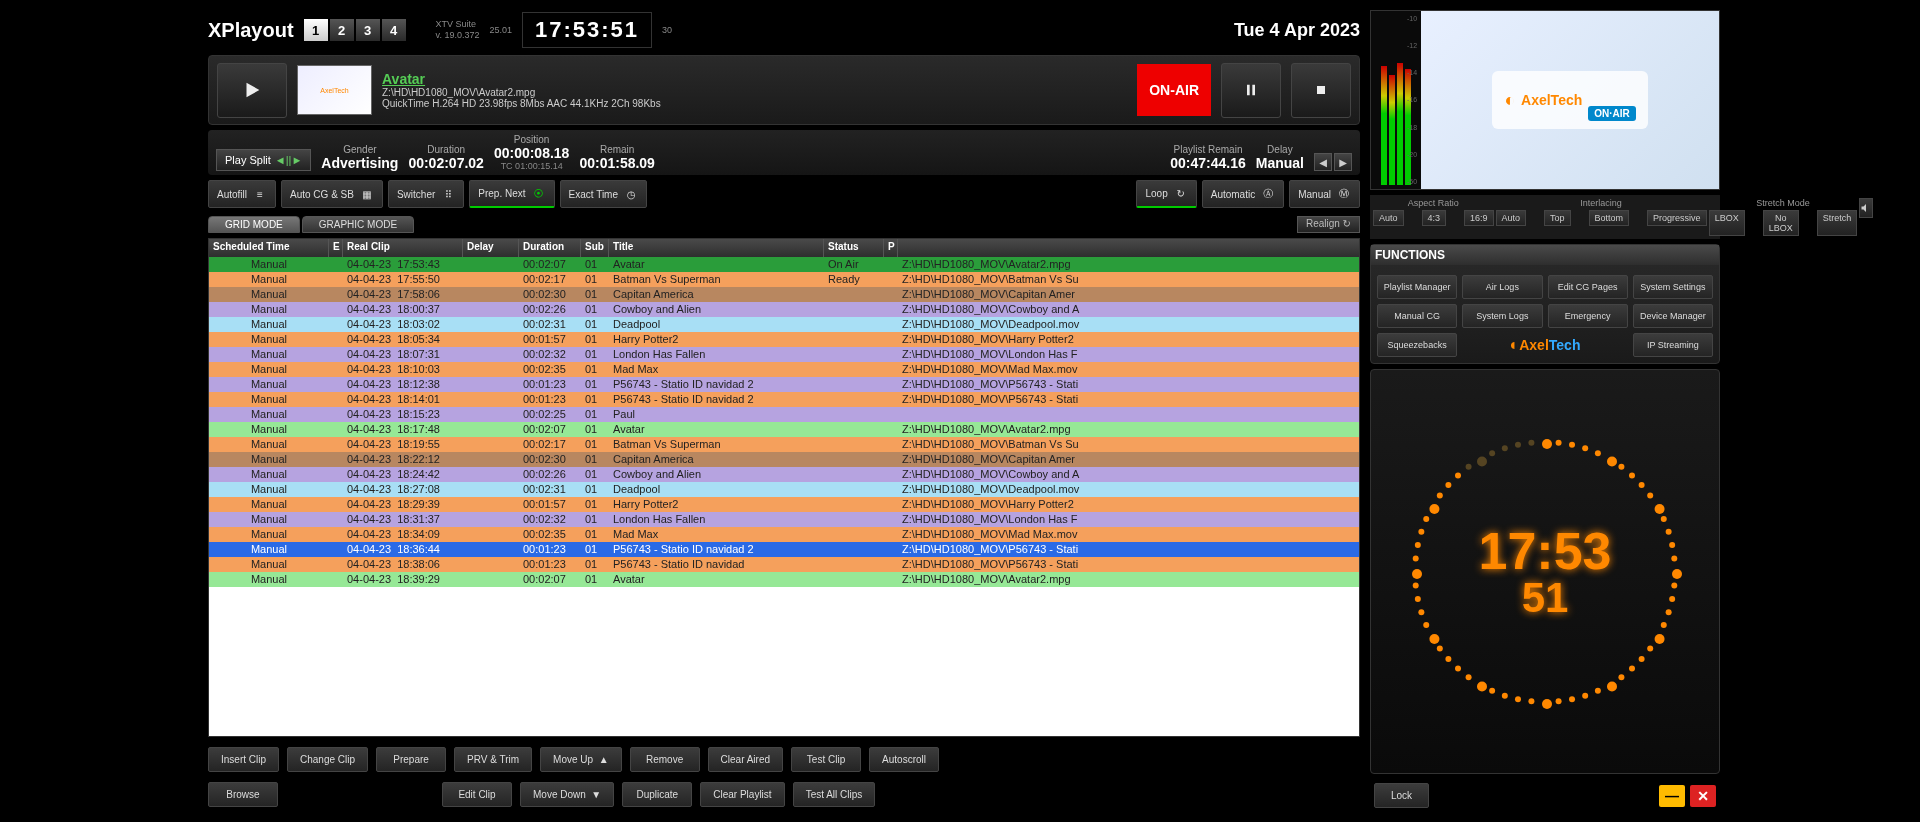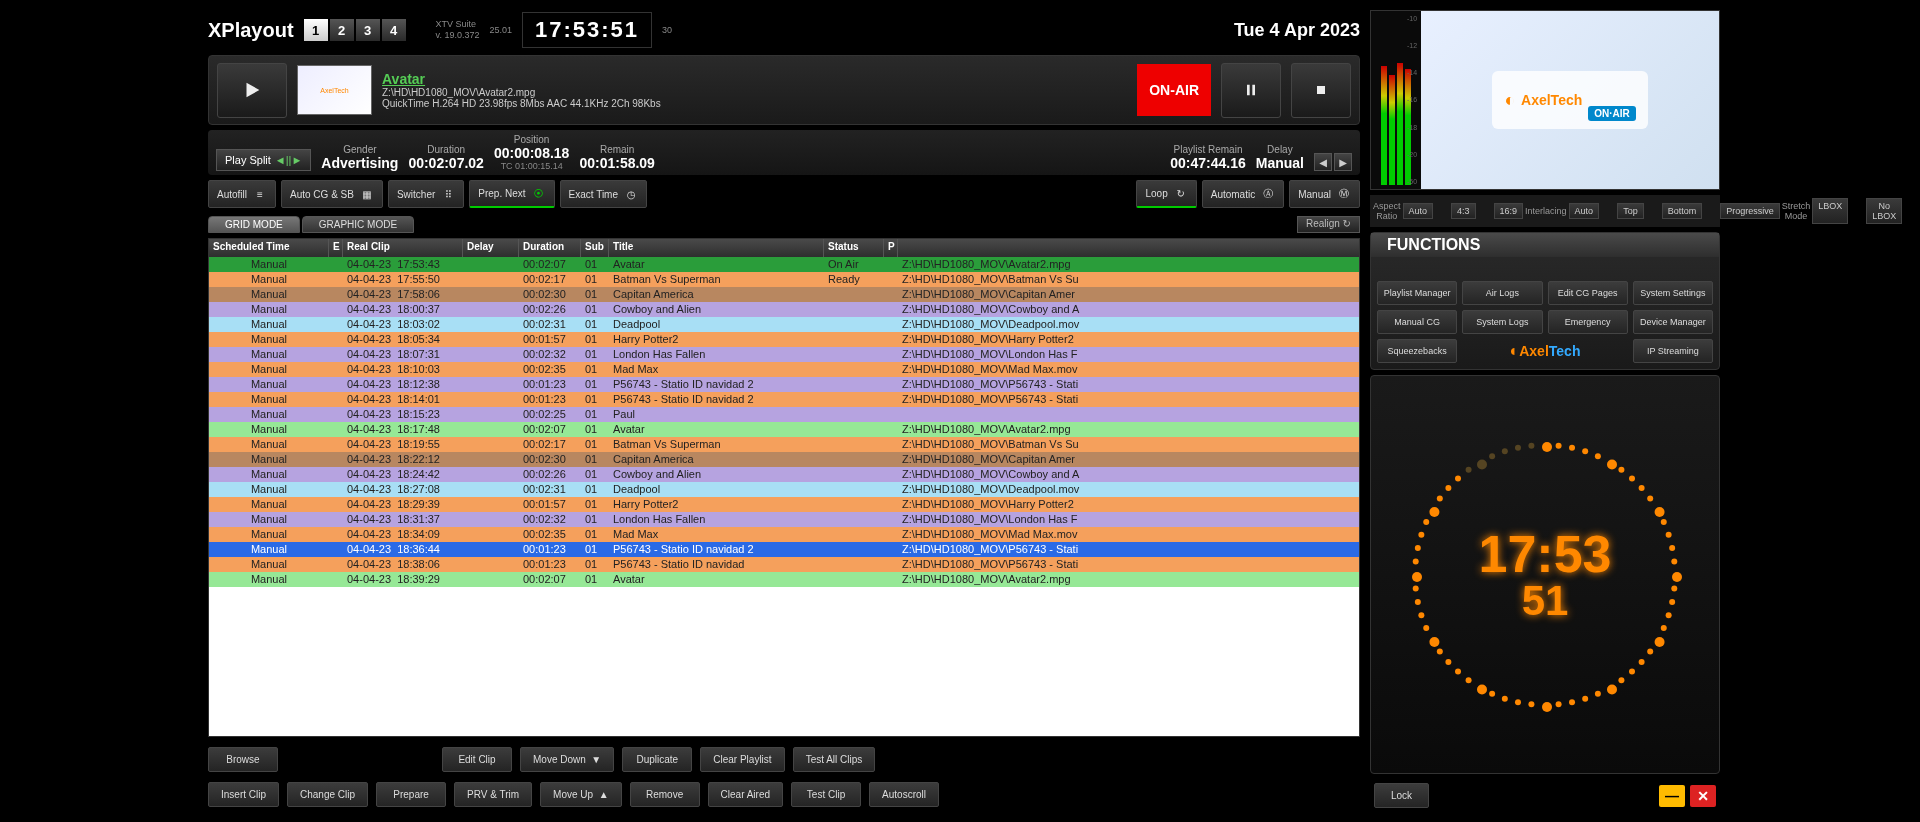--- a/index.html
+++ b/index.html
@@ -71,28 +71,28 @@
 .preview-box { height: 180px; background: #111; border: 1px solid #333; display: flex; position: relative; }
 .audio-meters { width: 50px; background: #0a0a0a; position: relative; display: flex; align-items: flex-end; justify-content: center; gap: 2px; padding: 4px; }
 .meter-bar { width: 6px; background: linear-gradient(to top, #0c0 0%, #0c0 60%, #cc0 75%, #c00 100%); }
 .meter-scale { position: absolute; right: 2px; top: 0; bottom: 0; width: 12px; color: #666; font-size: 7px; display: flex; flex-direction: column; justify-content: space-between; padding: 4px 0; }
 .preview-video { flex: 1; background: linear-gradient(135deg,#e8f0ff,#d0e0f0); display: flex; align-items: center; justify-content: center; position: relative; }
 .preview-logo { background: rgba(255,255,255,0.8); padding: 8px 12px; border-radius: 6px; display: flex; align-items: center; gap: 6px; }
 .axel-text { color: #f80; font-weight: bold; font-size: 14px; }
 .onair-pill { background: #08c; color: #fff; font-size: 10px; font-weight: bold; padding: 2px 6px; border-radius: 3px; margin-top: 27px; }
 
 .ar-row { display: flex; gap: 2px; background: #1a1a1a; padding: 3px; font-size: 9px; }
-.ar-group { display: flex; flex-direction: row; gap: 2px; flex: 1; align-items: center; }
+.ar-group { display: flex; flex-direction: column; gap: 2px; flex: 1; align-items: center; }
 .ar-label { color: #999; text-align: center; font-size: 9px; }
 .ar-btns { display: flex; gap: 18px; }
 .ar-btn { background: linear-gradient(#3a3a3a,#222); border: 1px solid #444; color: #ccc; padding: 2px 5px; font-size: 9px; flex: 1; text-align: center; }
 .mute-btn { width: 22px; height: 20px; background: linear-gradient(#3a3a3a,#222); border: 1px solid #444; display: flex; align-items: center; justify-content: center; }
 
 .functions-panel { background: linear-gradient(#2a2a2a,#1a1a1a); border: 1px solid #333; border-radius: 4px; padding: 6px; }
-.fn-title { background: linear-gradient(#4a4a4a,#2e2e2e); color: #fff; font-size: 16px; font-weight: bold; padding: 3px 16px; margin: -6px -6px 24px -6px; }
+.fn-title { background: linear-gradient(#4a4a4a,#2e2e2e); color: #fff; font-size: 12px; font-weight: bold; padding: 3px 4px; margin: -6px -6px 10px -6px; }
 .fn-grid { display: grid; grid-template-columns: repeat(4, 1fr); gap: 5px; }
 .fn-btn { background: linear-gradient(#3c3c3c,#242424); border: 1px solid #444; color: #ddd; padding: 6px 4px; font-size: 9px; text-align: center; border-radius: 2px; }
 .fn-logo-cell { grid-column: 2 / 4; display: flex; align-items: center; justify-content: center; }
 
 .big-clock { flex: 1; background: linear-gradient(#1a1a1a,#0a0a0a); border: 1px solid #333; border-radius: 4px; display: flex; align-items: center; justify-content: center; position: relative; }
 .tick-ring { position: absolute; width: 280px; height: 280px; }
 .tick { position: absolute; width: 6px; height: 6px; background: #f80; border-radius: 50%; left: 50%; top: 50%; }
 .tick.large { width: 10px; height: 10px; }
 .tick.dim { background: #542; }
 .clock-digits { color: #f80; font-size: 52px; font-weight: bold; text-align: center; line-height: 1; font-family: 'Courier New', monospace; text-shadow: 0 0 8px #f80; }
@@ -507,41 +507,41 @@
             <div class="c-sub">01</div>
             <div class="c-title">Avatar</div>
             <div class="c-status"></div>
             <div class="c-p"></div>
             <div class="c-media">Z:\HD\HD1080_MOV\Avatar2.mpg</div>
           </div>
         </div>
     </div>
 
     <div>
+      <div class="action-row" id="action-row-1">
+          <div class="action-btn">Insert Clip</div>
+          <div class="action-btn">Change Clip</div>
+          <div class="action-btn">Prepare</div>
+          <div class="action-btn">PRV &amp; Trim</div>
+          <div class="action-btn">Move Up &nbsp;▲</div>
+          <div class="action-btn">Remove</div>
+          <div class="action-btn">Clear Aired</div>
+          <div class="action-btn">Test Clip</div>
+          <div class="action-btn">Autoscroll</div>
+        </div>
       <div class="action-row" id="action-row-2">
           <div class="action-btn">Browse</div>
           <div style="min-width: 70px;"></div>
           <div style="min-width: 70px;"></div>
           <div class="action-btn">Edit Clip</div>
           <div class="action-btn">Move Down &nbsp;▼</div>
           <div class="action-btn">Duplicate</div>
           <div class="action-btn">Clear Playlist</div>
           <div class="action-btn">Test All Clips</div>
           <div style="min-width: 70px;"></div>
-        </div>
-      <div class="action-row" id="action-row-1">
-          <div class="action-btn">Insert Clip</div>
-          <div class="action-btn">Change Clip</div>
-          <div class="action-btn">Prepare</div>
-          <div class="action-btn">PRV &amp; Trim</div>
-          <div class="action-btn">Move Up &nbsp;▲</div>
-          <div class="action-btn">Remove</div>
-          <div class="action-btn">Clear Aired</div>
-          <div class="action-btn">Test Clip</div>
-          <div class="action-btn">Autoscroll</div>
         </div>
     </div>
   </div>
 
   <div class="right-panel">
     <div class="preview-box">
       <div class="audio-meters">
         <div class="meter-bar" style="height:70%"></div>
         <div class="meter-bar" style="height:65%"></div>
         <div class="meter-bar" style="height:72%"></div>

